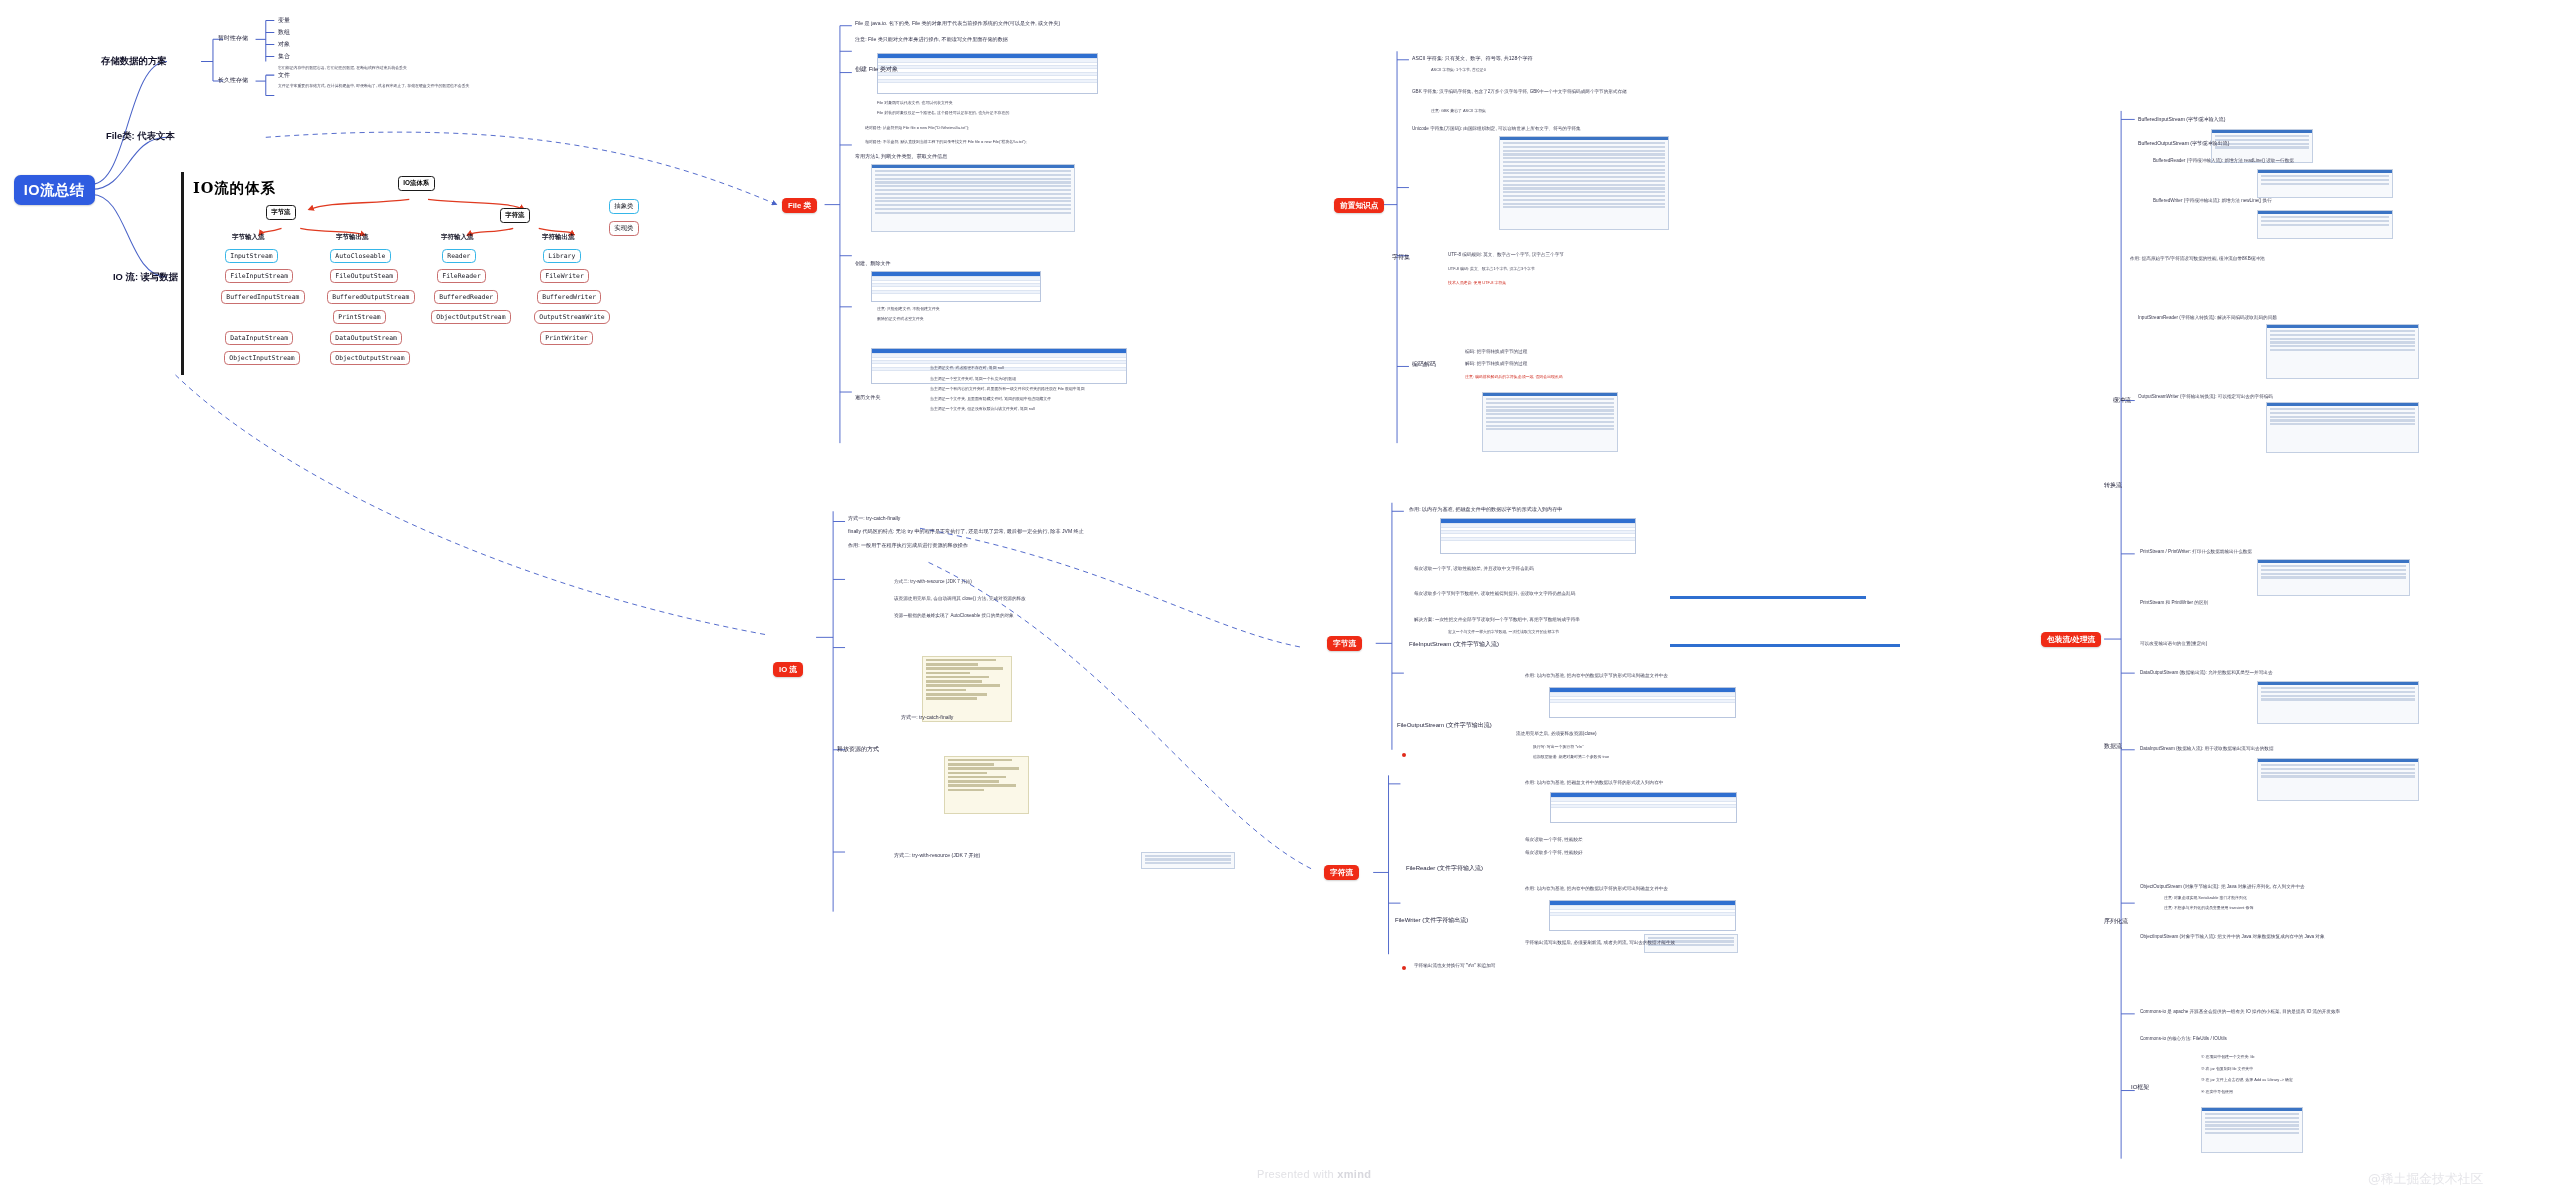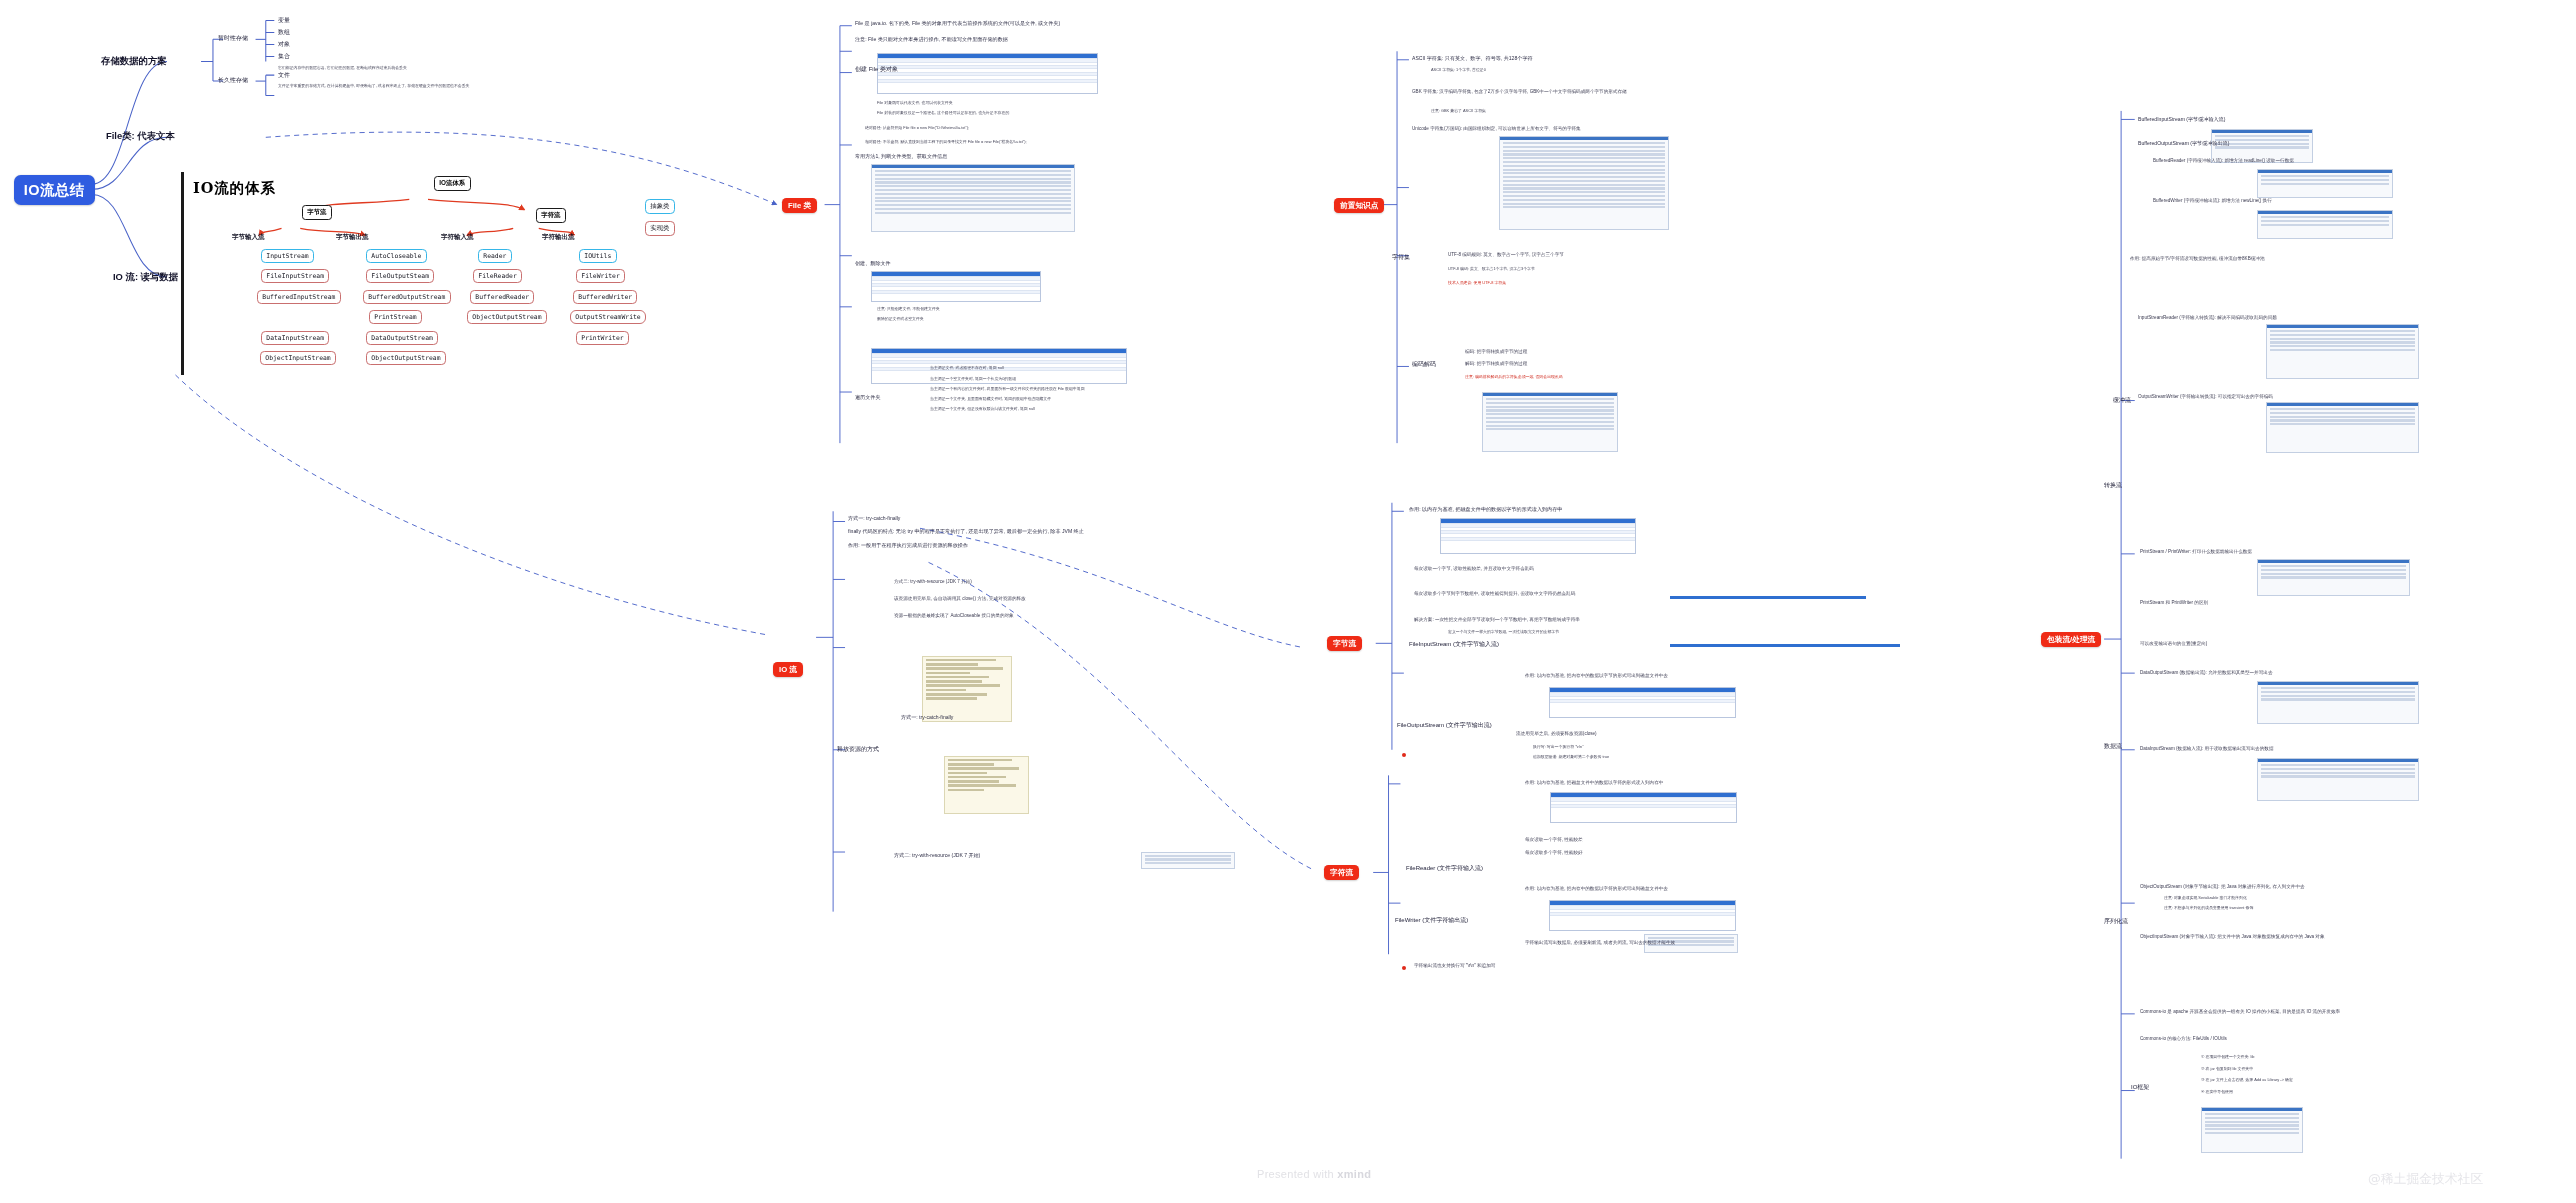--- a/index.html
+++ b/index.html
@@ -76,21 +76,20 @@
     color: #000000; letter-spacing: 0.9px;
   }
   .chip {
     position: absolute;
     border-radius: 4.3px;
     font-family: "DejaVu Sans Mono", monospace;
     font-size: 6.4px;
     padding: 2.1px 4.3px;
     background: #ffffff;
     white-space: nowrap;
-    margin-left: 36px;
   }
   .chip.dark { border: 1.2px solid #1a1a1a; border-radius: 3.4px;
                font-family: "Liberation Sans", sans-serif; font-weight: bold;
                font-size: 6.4px; }
   .chip.cyan { border: 1.1px solid #35b6e8; color: #15151f; }
   .chip.rose { border: 1.1px solid #c96f6f; color: #15151f; }
   .col-head {
     position: absolute;
     font-size: 6.5px; font-weight: bold; color: #111122;
     white-space: nowrap;
@@ -281,21 +280,21 @@
     <div class="chip rose" style="left:146px; top:123px;">BufferedOutputStream</div>
     <div class="chip rose" style="left:152px; top:143px;">PrintStream</div>
     <div class="chip rose" style="left:149px; top:164px;">DataOutputStream</div>
     <div class="chip rose" style="left:149px; top:184px;">ObjectOutputStream</div>
 
     <div class="chip cyan" style="left:261px; top:82px;">Reader</div>
     <div class="chip rose" style="left:256px; top:102px;">FileReader</div>
     <div class="chip rose" style="left:253px; top:123px;">BufferedReader</div>
     <div class="chip rose" style="left:250px; top:143px;">ObjectOutputStream</div>
 
-    <div class="chip cyan" style="left:362px; top:82px;">IOUtils</div>
+    <div class="chip cyan" style="left:362px; top:82px;">Library</div>
     <div class="chip rose" style="left:359px; top:102px;">FileWriter</div>
     <div class="chip rose" style="left:356px; top:123px;">BufferedWriter</div>
     <div class="chip rose" style="left:353px; top:143px;border-radius:6px;">OutputStreamWrite</div>
     <div class="chip rose" style="left:359px; top:164px;">PrintWriter</div>
   </div>
 
   <div class="node l3" style="left:855px; top:20.4px; max-width:281px; white-space:normal;">File 是 java.io. 包下的类, File 类的对象用于代表当前操作系统的文件(可以是文件, 或文件夹)</div>
   <div class="node l3" style="left:855px; top:36px; max-width:281px; white-space:normal;">注意: File 类只能对文件本身进行操作, 不能读写文件里面存储的数据</div>
 
   <div class="node l2" style="left:855px; top:66px;">创建 File 类对象</div>

